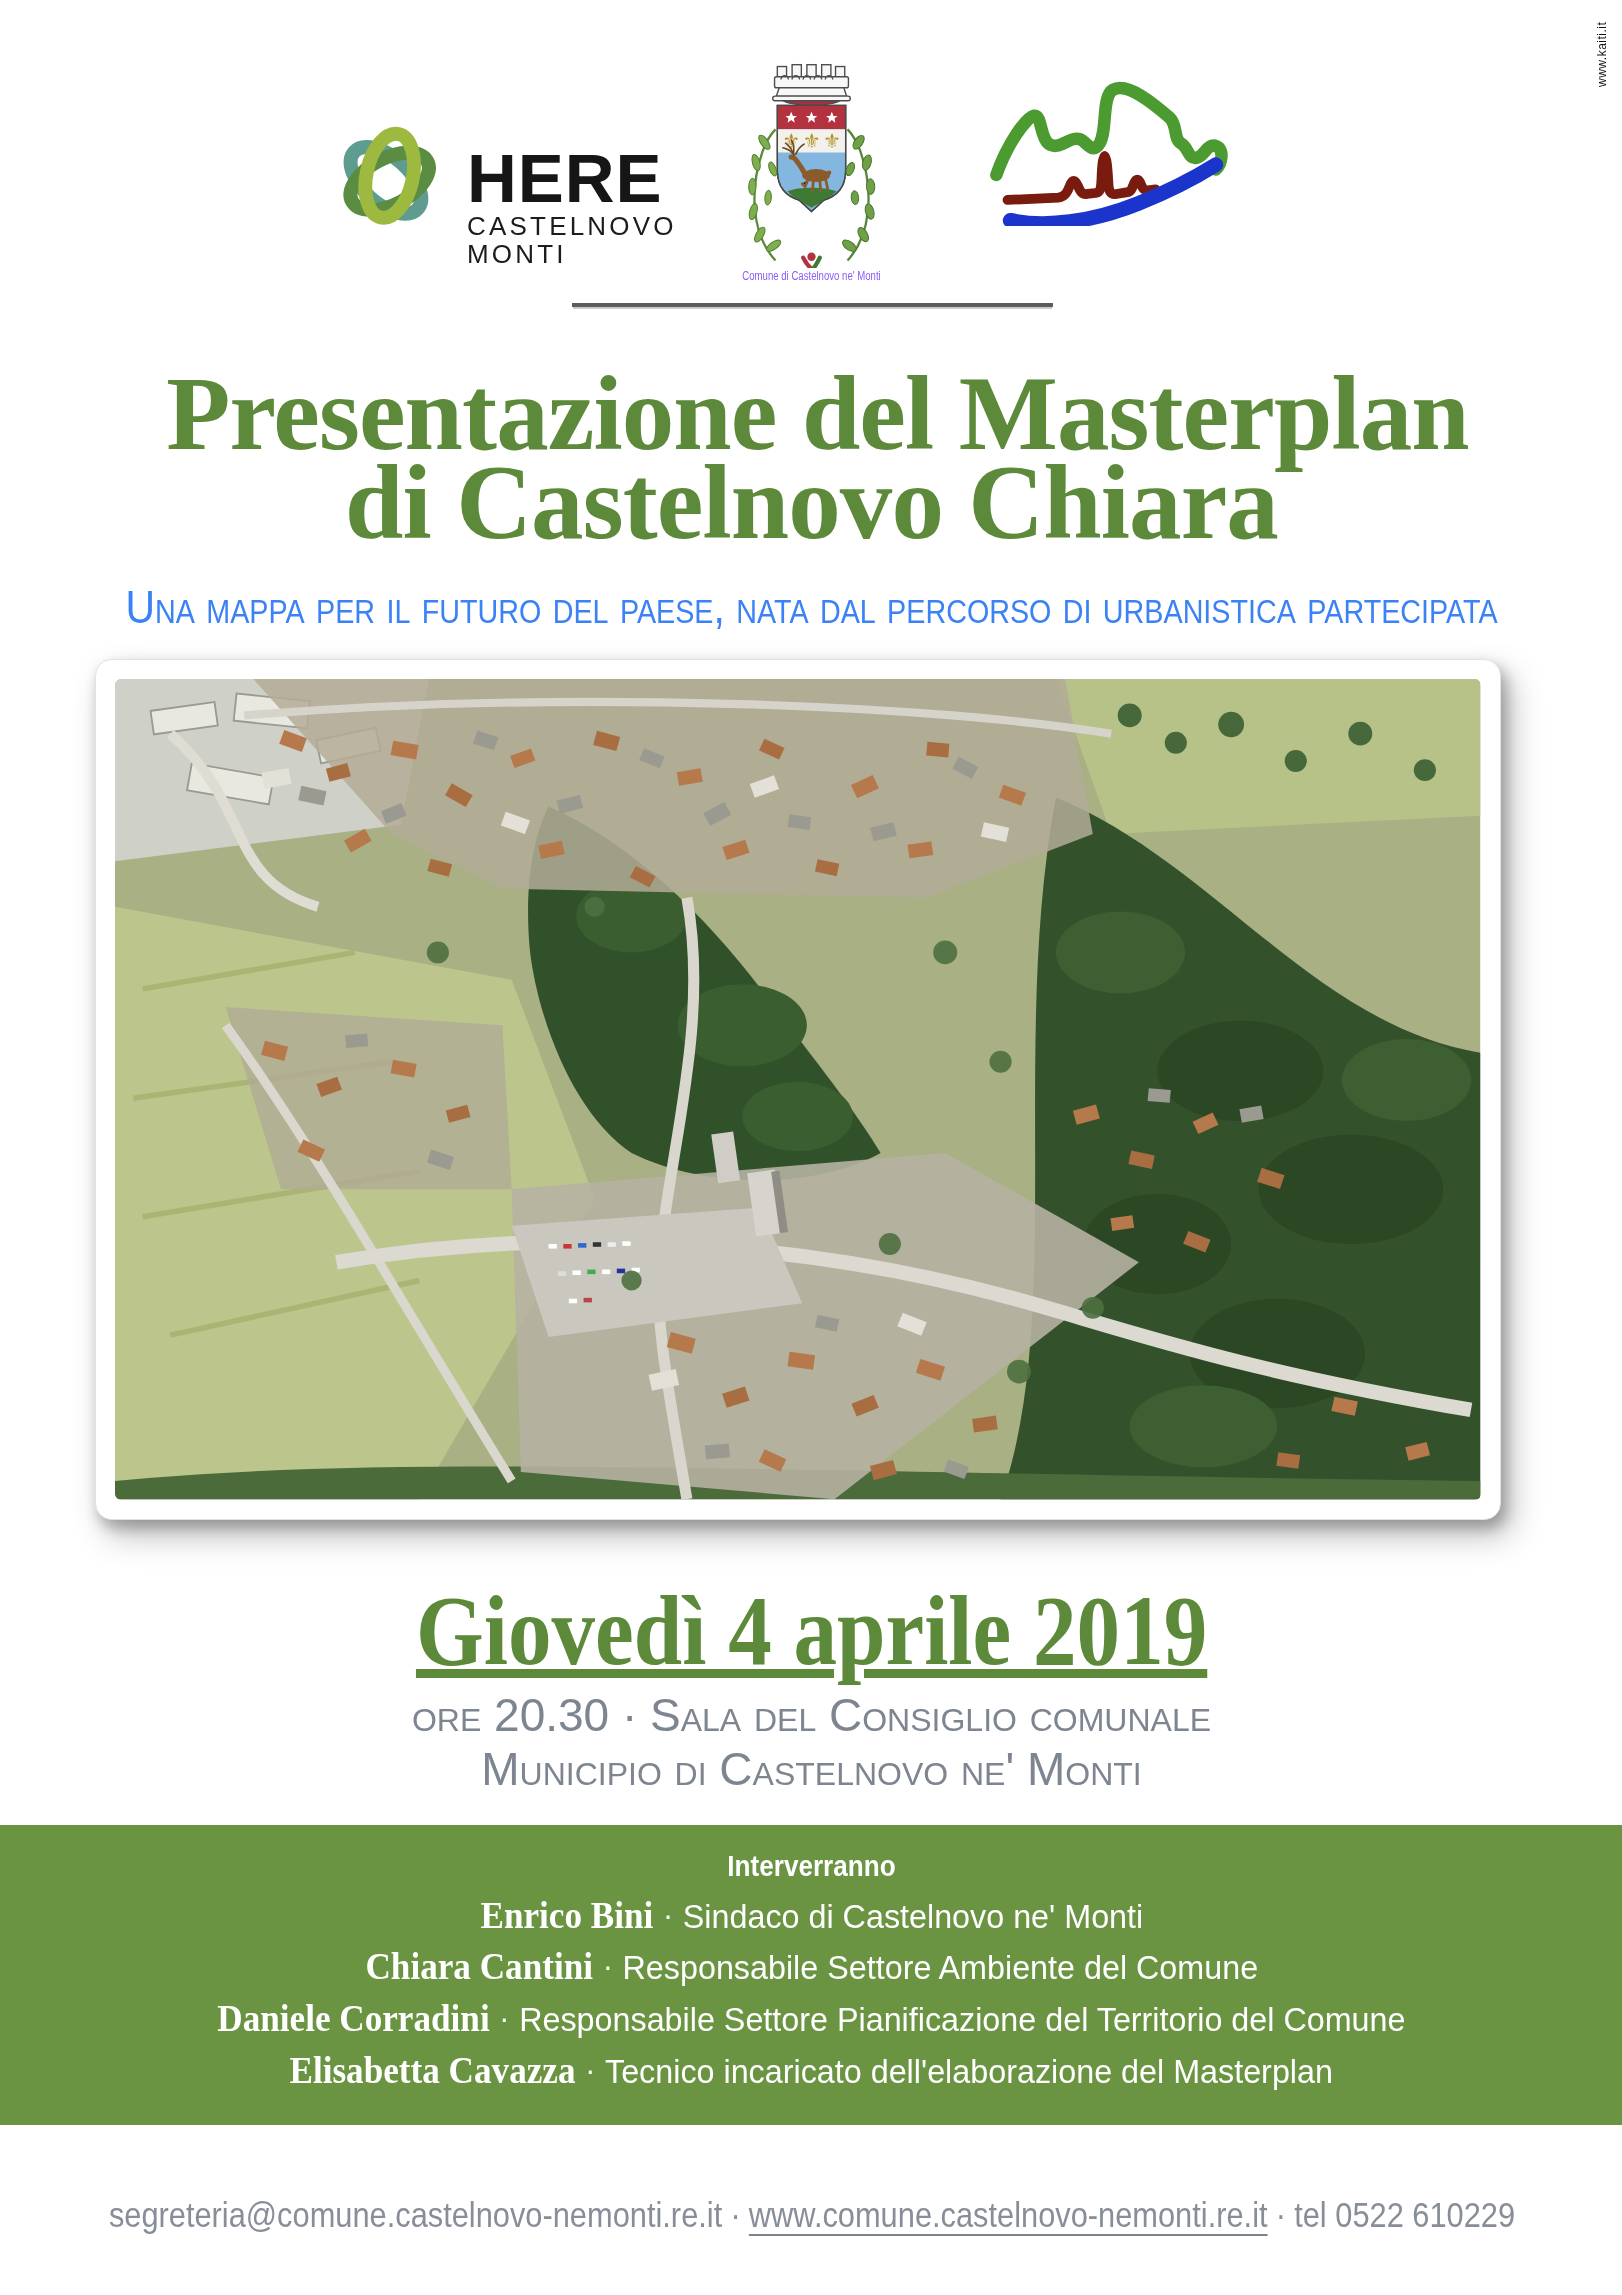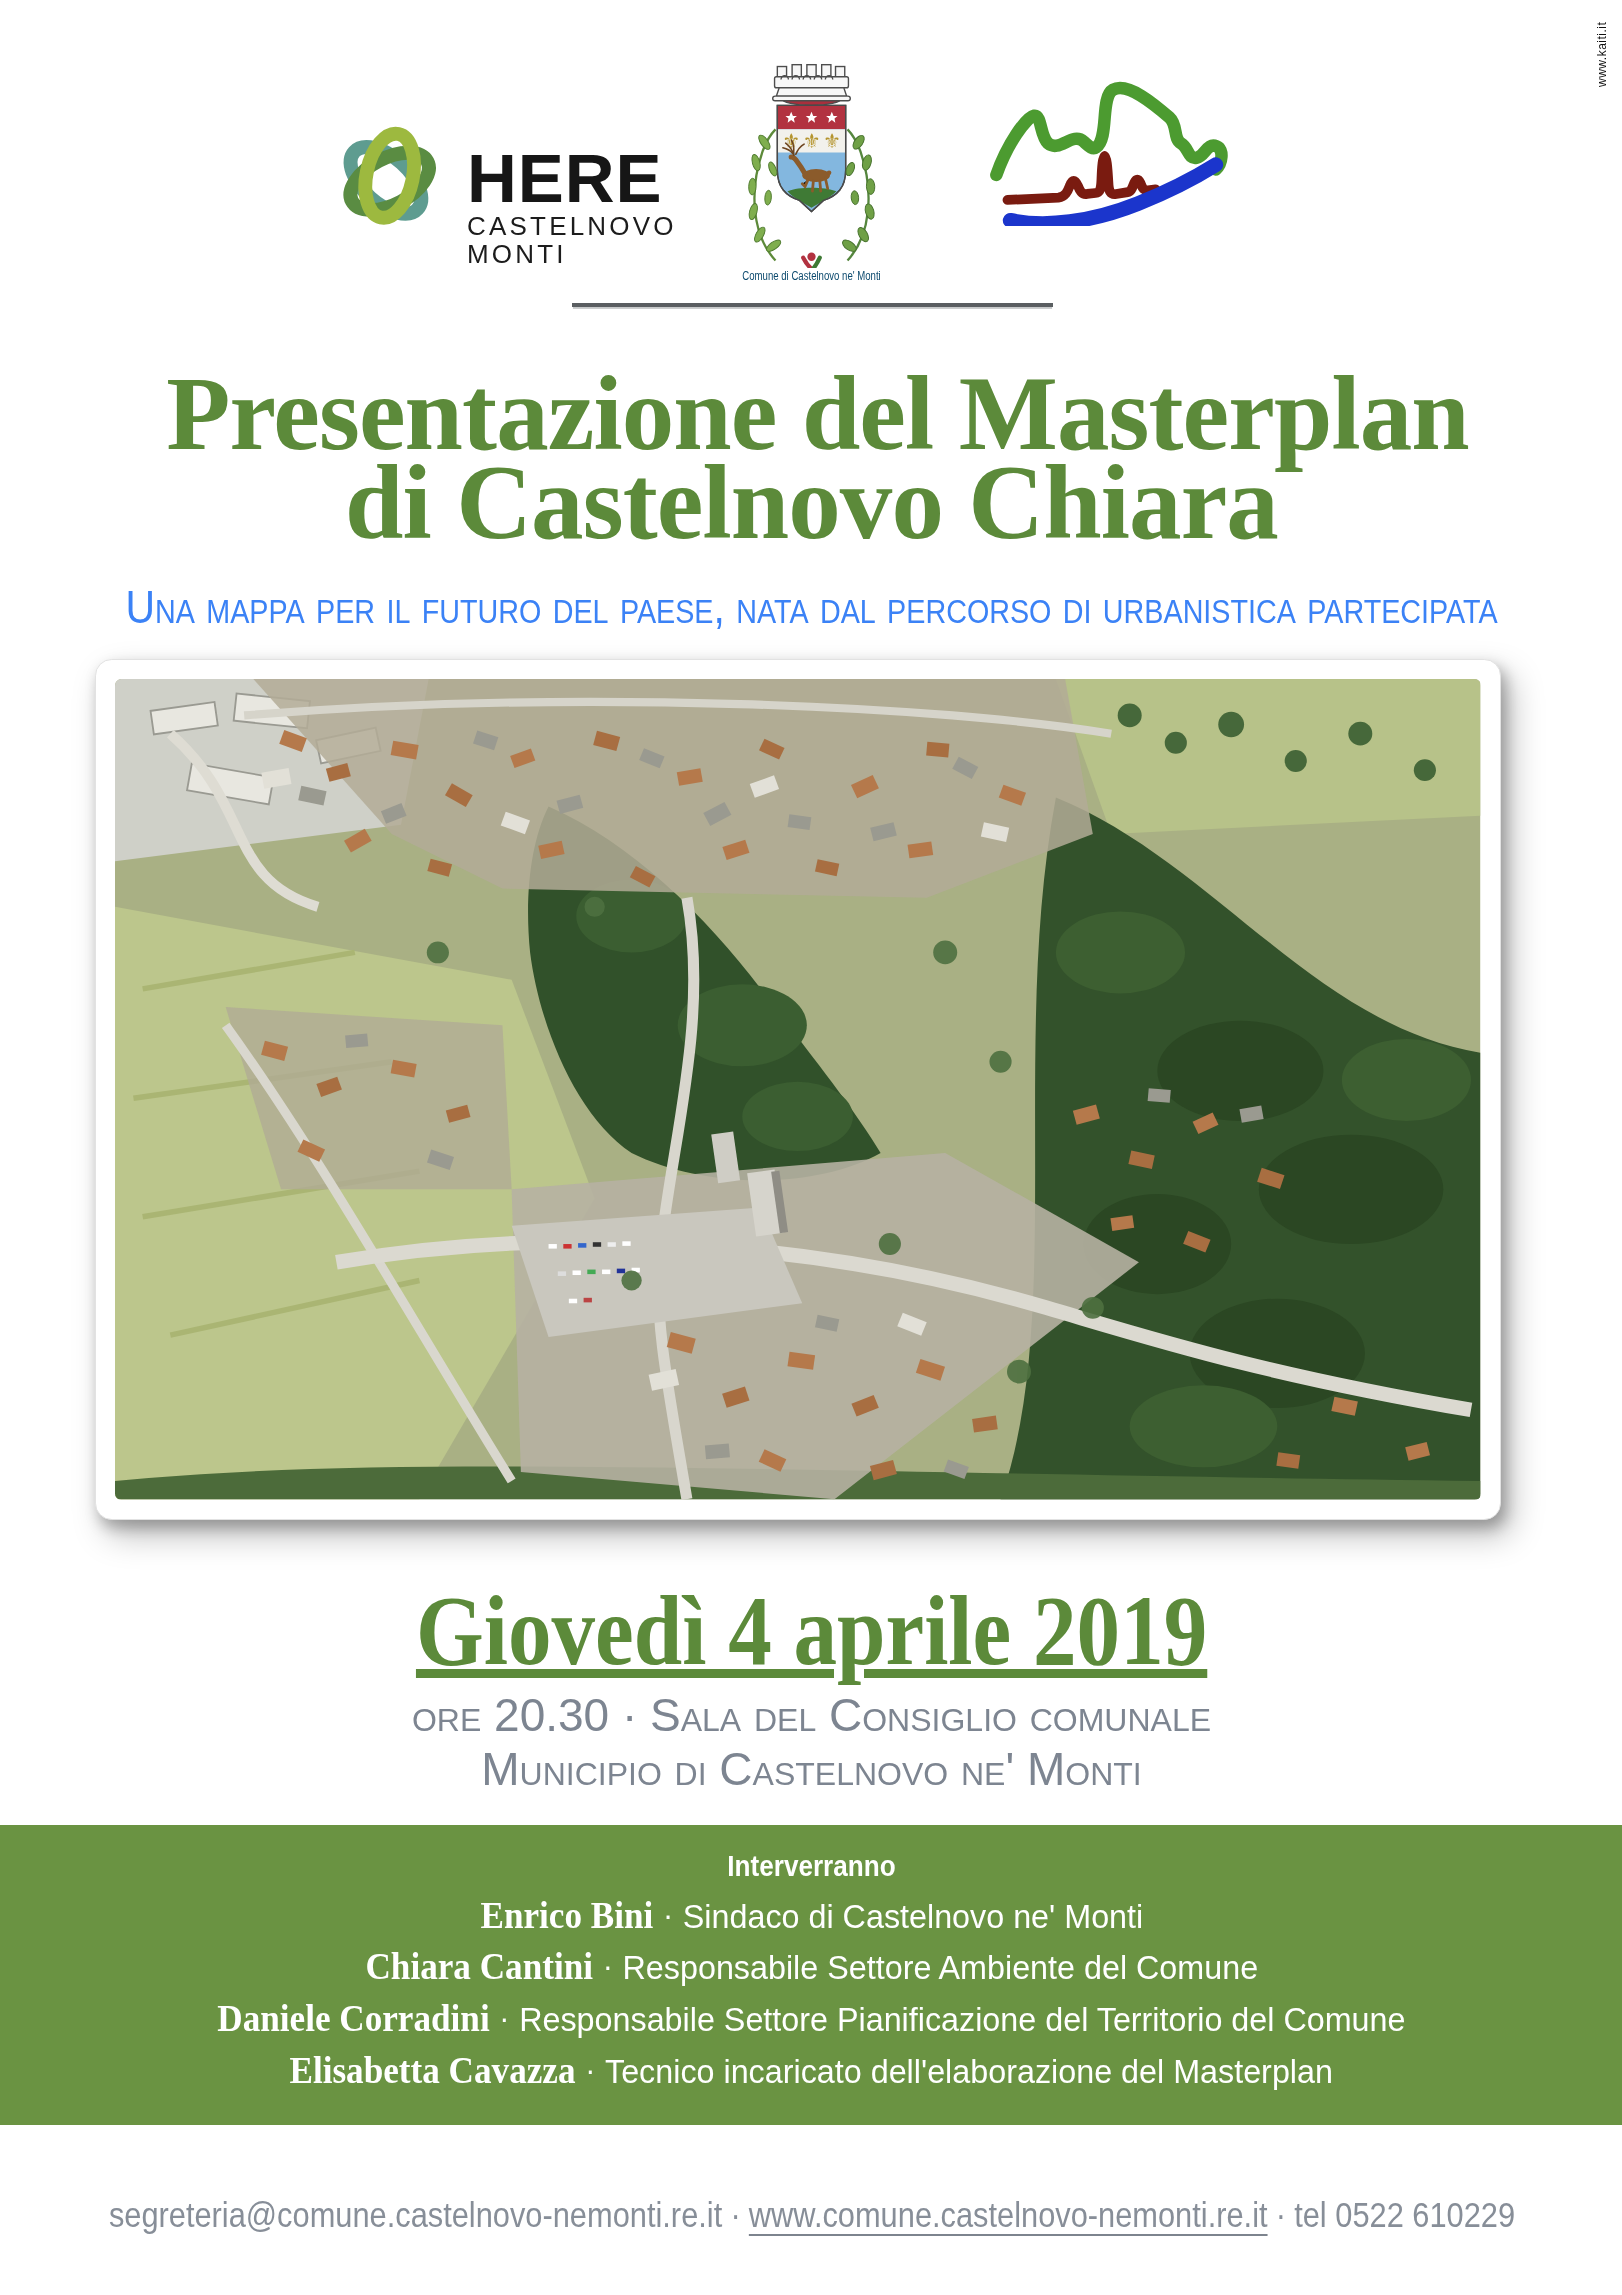--- a/index.html
+++ b/index.html
@@ -14,21 +14,21 @@
   .serif{font-family:"Liberation Serif","DejaVu Serif",serif;}
   .smallcaps{font-variant:small-caps;}
 
   
   .here-logo{left:334px;top:121px;width:315px;height:125px;}
   .here-rings{position:absolute;left:0;top:0;}
   .here-text{position:absolute;left:133px;top:-3.7px;color:#161616;margin-top:29px;}
   .here-word{font-size:69px;font-weight:700;letter-spacing:0.9px;line-height:66px;}
   .here-sub{font-size:26px;font-weight:400;letter-spacing:3.2px;line-height:28px;color:#1c1c1c;}
   .crest{left:733px;top:59px;width:157px;height:209px;}
-  .crest-caption{top:269px;font-size:12px;color:#0c4a6e;}
+  .crest-caption{top:269px;font-size:12px;color:#8b5cf6;}
   .skyline-logo{left:988px;top:73px;width:250px;height:153px;}
   .kaiti{left:1595px;top:87px;transform:rotate(-90deg);transform-origin:0 0;
          font-size:12px;color:#111;letter-spacing:0.5px;white-space:nowrap;}
   .divider{left:572px;top:303px;width:481px;height:3.7px;background:#5a5e61;
            box-shadow:0 2.8px 0 -0.9px #c7c9ca;}
 
   
   .title-line{height:97px;color:#5C8A3A;font-weight:700;font-size:105px;letter-spacing:-0.9px;}
   .title1{top:365px;padding-left:6px;} .title2{top:454px;}
   .subtitle{top:576px;height:60px;font-size:47px;color:#3b82f6;font-weight:400;}

